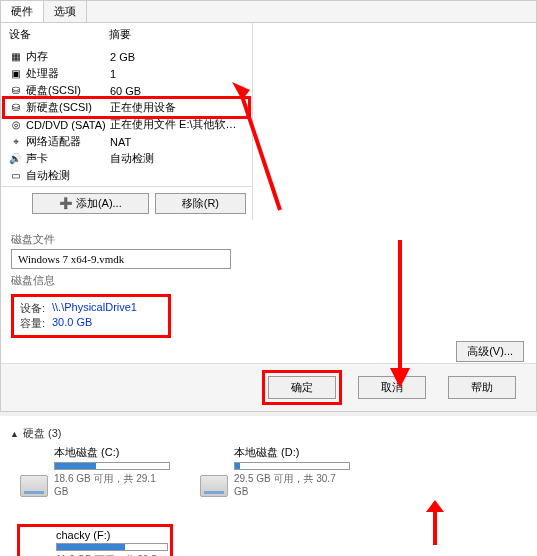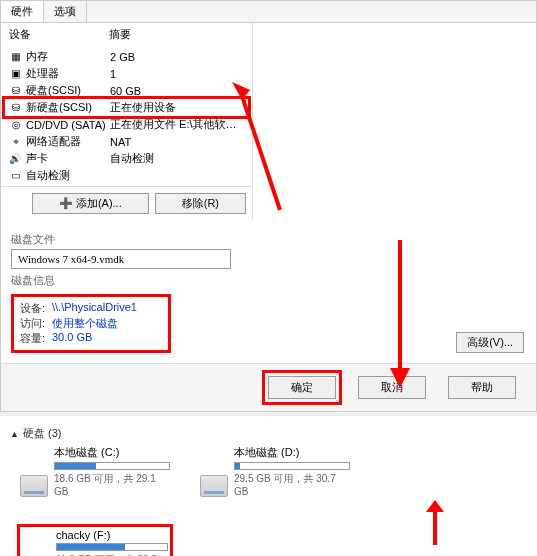--- a/index.html
+++ b/index.html
@@ -24,21 +24,21 @@
 .dev-name { width: 84px; }
 .dev-summary { flex: 1; white-space: nowrap; overflow: hidden; text-overflow: ellipsis; }
 
 .section-label { color: #666; font-size: 11px; margin: 4px 0 2px; }
 .file-box { border: 1px solid #999; background: #fff; padding: 3px 6px; width: 220px; font-family: Liberation Serif, serif; }
 .info-box { border: 3px solid #ff0000; padding: 4px 6px; margin-top: 6px; width: 160px; }
 .info-line { display: flex; margin: 0 0; }
 .info-k { width: 32px; color: #333; }
 .info-v { color: #0033cc; }
 
-.adv-btn { position: absolute; right: 12px; bottom: 10px; padding: 2px 10px; background: #f0f0f0; border: 1px solid #999; }
+.adv-btn { position: absolute; right: 12px; bottom: 1px; padding: 2px 10px; background: #f0f0f0; border: 1px solid #999; }
 
 .left-bottom { padding: 6px; display: flex; gap: 6px; justify-content: flex-end; border-top: 1px solid #ddd; }
 .small-btn { padding: 2px 26px; background: #f0f0f0; border: 1px solid #999; }
 .icon-sm { margin-right: 3px; }
 
 .dlg-buttons { display: flex; gap: 22px; justify-content: flex-end; padding: 12px 20px; background: #f5f5f5; border-top: 1px solid #ddd; }
 .dlg-btn { padding: 3px 22px; background: #f0f0f0; border: 1px solid #999; }
 .dlg-btn.hl { outline: 3px solid #ff0000; outline-offset: 3px; }
 
 
@@ -124,24 +124,20 @@
       <div class="section-label">磁盘文件</div>
       <div class="file-box">Windows 7 x64-9.vmdk</div>
 
       <div class="section-label">磁盘信息</div>
       <div class="info-box" id="info-box">
           <div class="info-line">
             <span class="info-k">设备:</span>
             <span class="info-v">\\.\PhysicalDrive1</span>
           </div>
           <div class="info-line">
-            <span class="info-k">访问:</span>
-            <span class="info-v">使用整个磁盘</span>
-          </div>
-          <div class="info-line">
             <span class="info-k">容量:</span>
             <span class="info-v">30.0 GB</span>
           </div>
         </div>
 
       <button class="adv-btn">高级(V)...</button>
     </div>
   </div>
 
   <div class="dlg-buttons">

